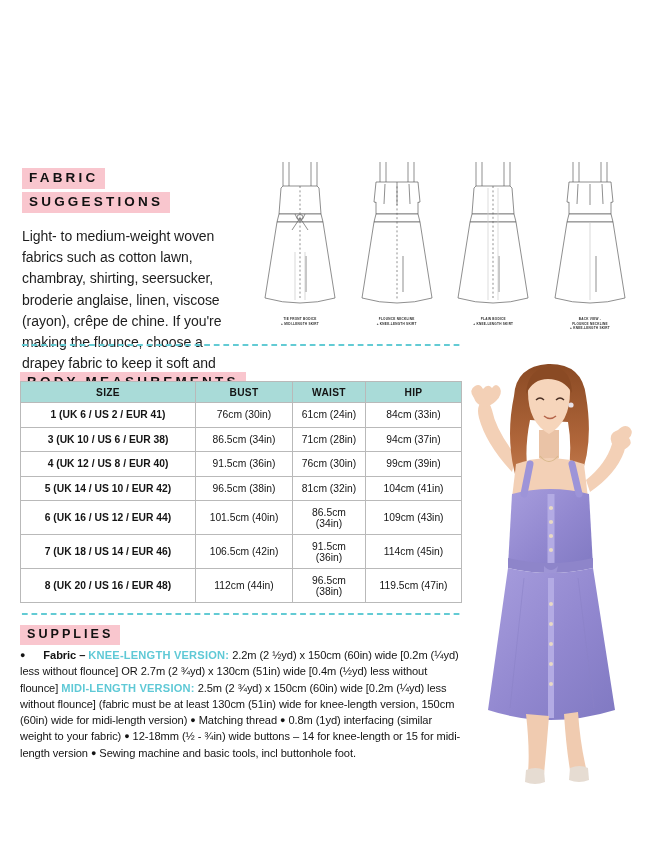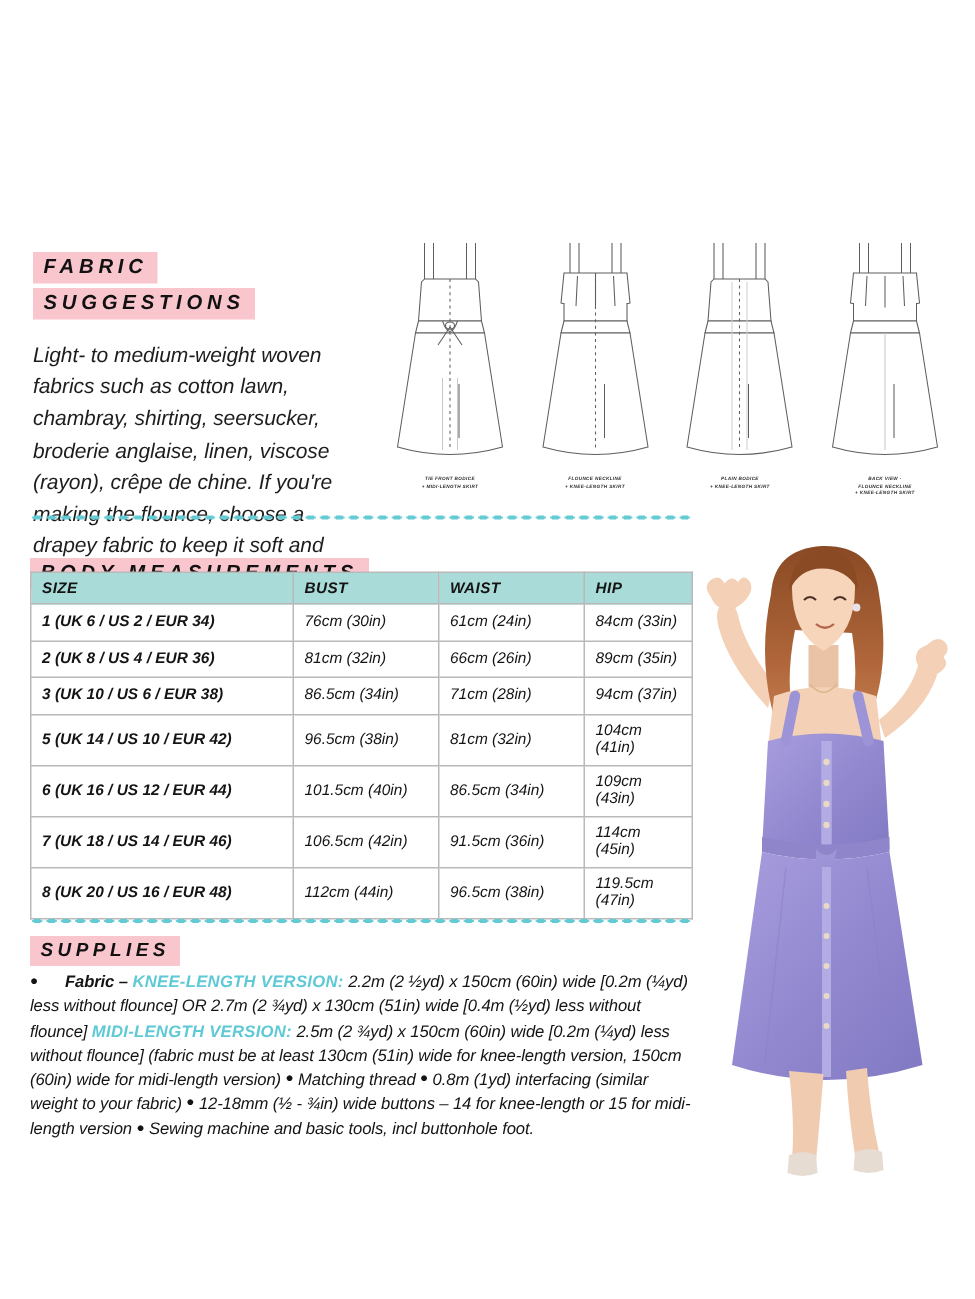--- a/index.html
+++ b/index.html
@@ -11,21 +11,20 @@
     font-family: "Liberation Sans", sans-serif;
     position: relative;
     overflow: hidden;
     color: #1a1a1a;
   }
 
   .page {
     position: absolute;
     inset: 0;
     padding: 0;
-    font-style: italic;
   }
 
   
   .chip {
     display: inline-block;
     background: #f9c6ce;
     color: #111111;
     font-weight: bold;
     letter-spacing: 3.2px;
     font-size: 13.5px;
@@ -87,38 +86,38 @@
   .bm-table {
     position: absolute;
     left: 20px;
     top: 381px;
     width: 442px;
     border-collapse: collapse;
     font-size: 10.3px;
   }
   .bm-table th, .bm-table td {
     border: 1px solid #b9b9b9;
-    text-align: left;
+    text-align: center;
     padding: 5.5px 7px 5.5px 7px;
     font-weight: normal;
     color: #141414;
     height: 24.5px;
   }
   .bm-table thead th {
     background: #a9dbd8;
     font-weight: bold;
     letter-spacing: 0.3px;
     font-size: 10.2px;
     height: 21px;
     padding-top: 4px;
     padding-bottom: 4px;
   }
   .bm-table td:first-child { width: 175px; }
   .bm-table td:nth-child(2) { width: 97px; }
-  .bm-table td:nth-child(3) { width: 97px; }
+  .bm-table td:nth-child(3) { width: 73px; }
   .bm-table .sz { font-weight: bold; }
 
   
   .sup-dots { position: absolute; left: 20px; top: 612px; width: 442px; }
   .sup-heading { position: absolute; left: 20px; top: 624px; }
   .sup-body {
     position: absolute;
     left: 20px;
     top: 647px;
     width: 446px;
@@ -229,36 +228,36 @@
     <thead>
       <tr>
         <th>SIZE</th>
         <th>BUST</th>
         <th>WAIST</th>
         <th>HIP</th>
       </tr>
     </thead>
     <tbody>
       <tr>
-        <td class="sz">1 (UK 6 / US 2 / EUR 34)</td>
+        <td class="sz">1 (UK 6 / US 2 / EUR 41)</td>
         <td>76cm (30in)</td>
         <td>61cm (24in)</td>
         <td>84cm (33in)</td>
-      </tr>
-      <tr>
-        <td class="sz">2 (UK 8 / US 4 / EUR 36)</td>
-        <td>81cm (32in)</td>
-        <td>66cm (26in)</td>
-        <td>89cm (35in)</td>
       </tr>
       <tr>
         <td class="sz">3 (UK 10 / US 6 / EUR 38)</td>
         <td>86.5cm (34in)</td>
         <td>71cm (28in)</td>
         <td>94cm (37in)</td>
+      </tr>
+      <tr>
+        <td class="sz">4 (UK 12 / US 8 / EUR 40)</td>
+        <td>91.5cm (36in)</td>
+        <td>76cm (30in)</td>
+        <td>99cm (39in)</td>
       </tr>
       <tr>
         <td class="sz">5 (UK 14 / US 10 / EUR 42)</td>
         <td>96.5cm (38in)</td>
         <td>81cm (32in)</td>
         <td>104cm (41in)</td>
       </tr>
       <tr>
         <td class="sz">6 (UK 16 / US 12 / EUR 44)</td>
         <td>101.5cm (40in)</td>

